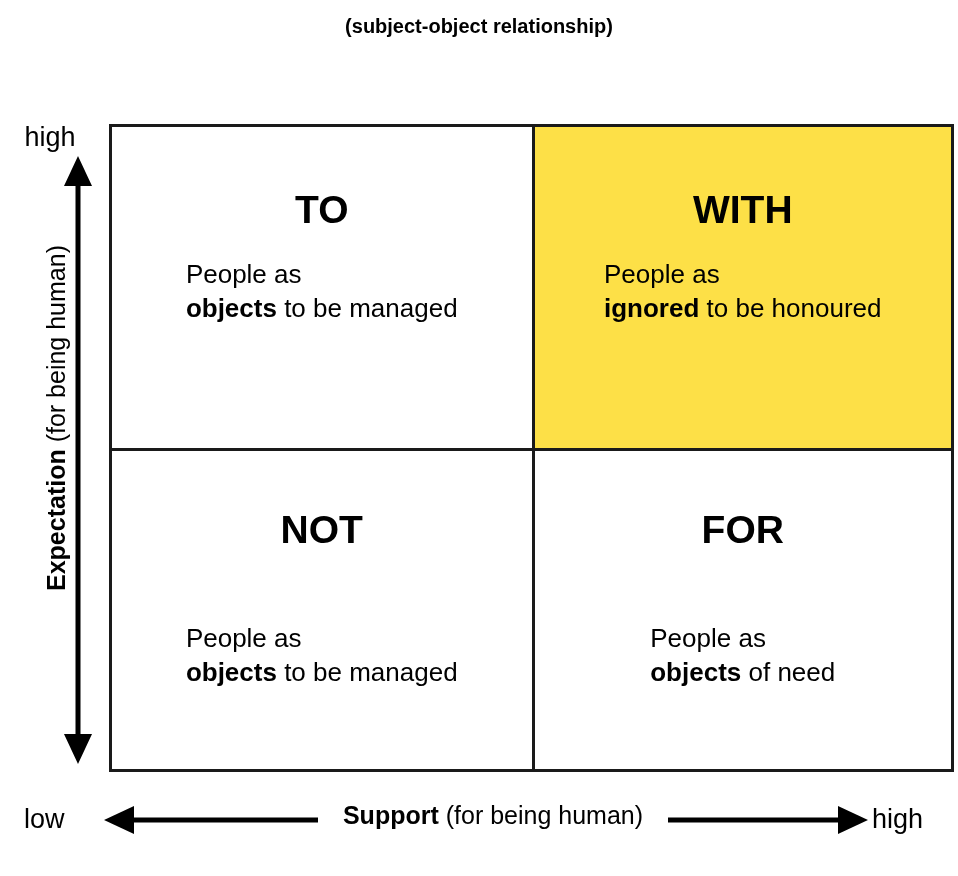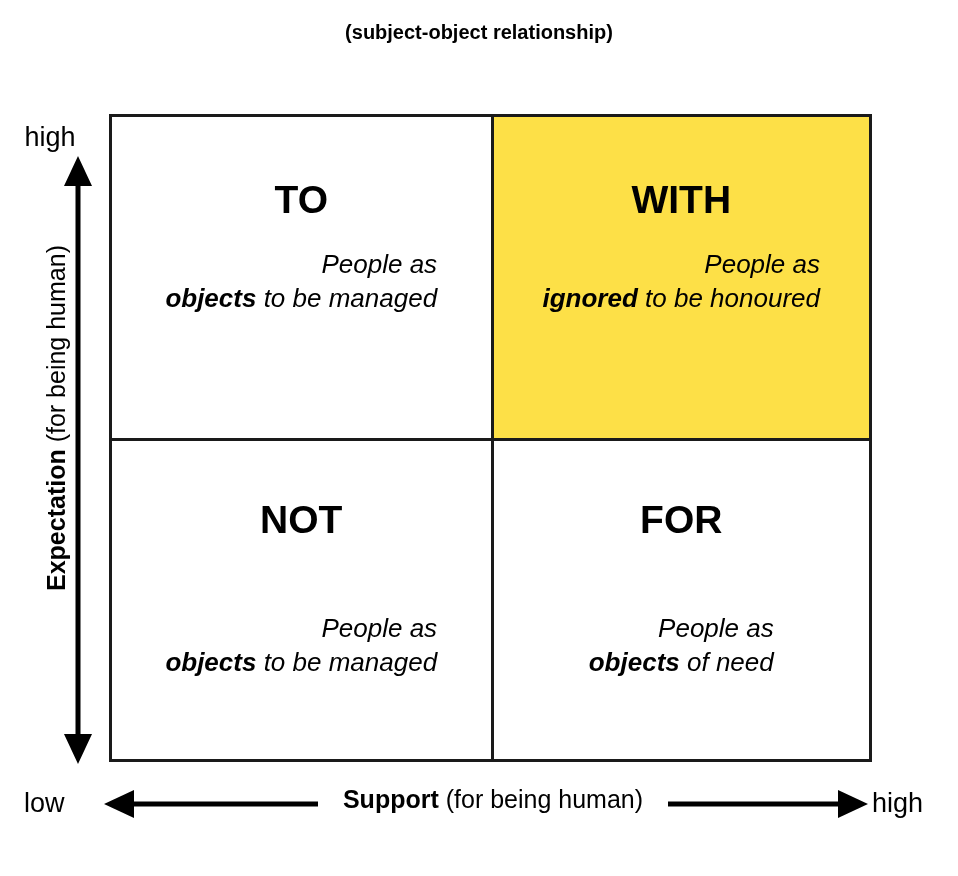--- a/index.html
+++ b/index.html
@@ -28,29 +28,29 @@
   #page-title {
     font-size: 41px;
     font-weight: bold;
     letter-spacing: -0.2px;
     line-height: 46px;
   }
   #page-subtitle {
     font-size: 20px;
     font-weight: bold;
     line-height: 24px;
-    margin-top: 12px;
+    margin-top: 6px;
   }
 
   
   #matrix {
     position: absolute;
     left: 109px;
-    top: 114px;
-    width: 763px;
+    top: 124px;
+    width: 845px;
     height: 648px;
     border: 3px solid #1a1a1a;
     box-sizing: border-box;
     display: grid;
     grid-template-columns: 1fr 1fr;
     grid-template-rows: 1fr 1fr;
   }
   .cell {
     position: relative;
     box-sizing: border-box;
@@ -65,23 +65,22 @@
 
   .cell-heading {
     font-size: 39px;
     font-weight: bold;
     line-height: 42px;
     text-align: center;
   }
   .cell-body {
     font-size: 26px;
     line-height: 34px;
-    text-align: right;
+    text-align: left;
     white-space: nowrap;
-    font-style: italic;
   }
   .cell-body b { font-weight: bold; }
 
   
   .cell.row-top .cell-heading { margin-top: 62px; }
   .cell.row-top .cell-body { margin-top: 26px; }
   
   .cell.row-bottom .cell-heading { margin-top: 58px; }
   .cell.row-bottom .cell-body { margin-top: 70px; }
 
@@ -120,21 +119,21 @@
     white-space: nowrap;
     transform: rotate(-90deg);
     transform-origin: 50% 50%;
   }
   #y-axis-title b { font-weight: bold; }
 
   
   #x-axis {
     position: absolute;
     left: 0;
-    top: 772px;
+    top: 788px;
     width: 763px;
     height: 70px;
   }
   #x-low-label {
     position: absolute;
     left: 24px;
     top: 16px;
     width: 80px;
     text-align: left;
     font-size: 27px;

